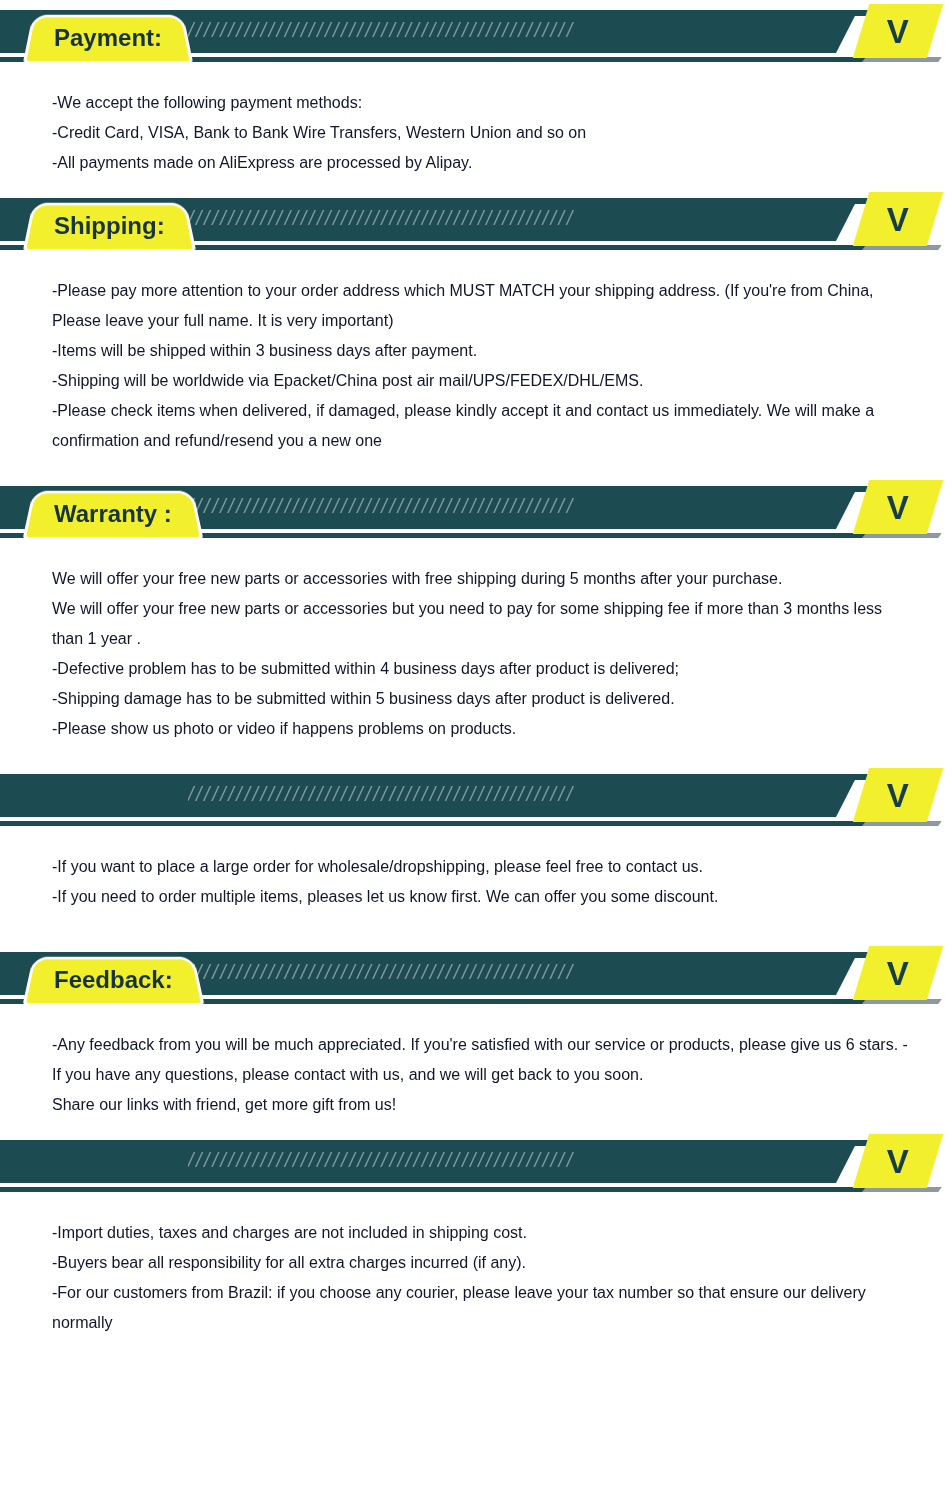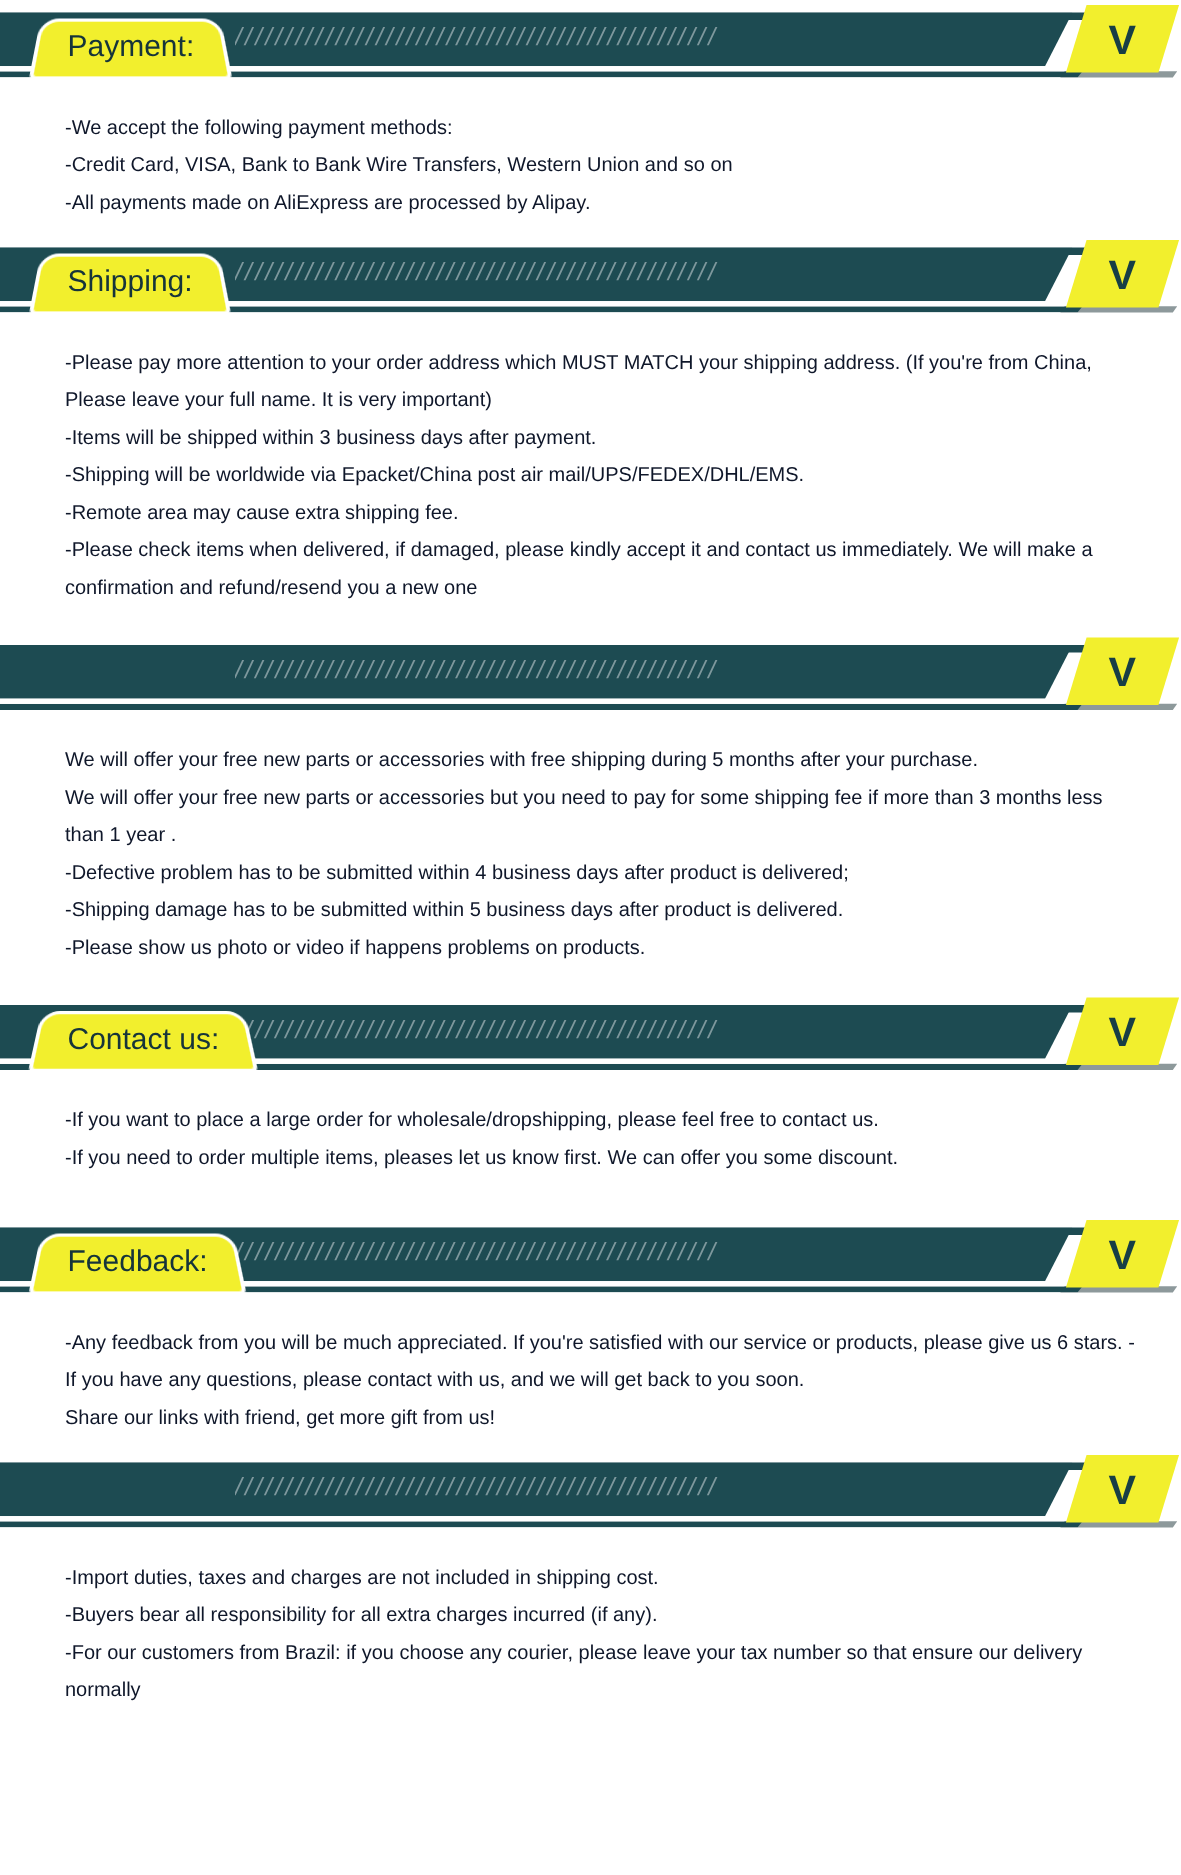--- a/index.html
+++ b/index.html
@@ -45,21 +45,21 @@
     position:absolute; left:28px; top:3px; height:50px; z-index:4;
     display:flex; align-items:center; padding:0 26px;
   }
   .hdr-label-bg {
     position:absolute; inset:0; box-sizing:border-box;
     background:#f2ef2d; border:3px solid #ffffff;
     border-radius:16px 16px 5px 5px;
     transform:perspective(55px) rotateX(8deg);
   }
   .hdr-label-text {
-    position:relative; font-size:24px; font-weight:normal; color:#16343a;
+    position:relative; font-size:24px; font-weight:bold; color:#16343a;
     white-space:nowrap;
   }
   .hdr-slashes {
     position:absolute; left:188px; top:9px; z-index:2;
     font-size:20px; font-style:italic; letter-spacing:2.5px;
     color:#7e989d; white-space:nowrap; max-width:420px; overflow:hidden;
   }
 
   
   .body-block { padding:26px 31px 0 52px; }
@@ -106,34 +106,37 @@
       </div>
       <div class="hdr-label">
         <div class="hdr-label-bg"></div>
         <span class="hdr-label-text">Shipping:</span>
       </div>
     </div>
     <div class="body-block">
       <p>-Please pay more attention to your order address which MUST MATCH your shipping address. (If you're from China, Please leave your full name. It is very important)</p>
       <p>-Items will be shipped within 3 business days after payment.</p>
       <p>-Shipping will be worldwide via Epacket/China post air mail/UPS/FEDEX/DHL/EMS.</p>
-      <p>-Remote area may cause extra shipping fee.</p>
       <p>-Please check items when delivered, if damaged, please kindly accept it and contact us immediately.  We will make a confirmation and refund/resend you a new one</p>
     </div>
   </section>
 
   <section class="sec m30">
     <div class="hdr">
       <div class="hdr-topstrip"></div>
       <div class="hdr-bar"></div>
       <div class="hdr-slashes">////////////////////////////////////////////////</div>
       <div class="hdr-underline"></div>
       <div class="hdr-shadow"></div>
       <div class="hdr-chev">
         <span class="hdr-chev-v">V</span>
+      </div>
+      <div class="hdr-label">
+        <div class="hdr-label-bg"></div>
+        <span class="hdr-label-text">Warranty :</span>
       </div>
     </div>
     <div class="body-block">
       <p>We will offer your free new parts or accessories with free shipping during 5 months after your purchase.</p>
       <p>We will offer your free new parts or accessories but you need to pay for some shipping fee if more than 3 months less than 1 year .</p>
       <p>-Defective problem has to be submitted within 4 business days after product is delivered;</p>
       <p>-Shipping damage has to be submitted within 5 business days after product is delivered.</p>
       <p>-Please show us photo or video if happens problems on products.</p>
     </div>
   </section>
@@ -141,24 +144,20 @@
   <section class="sec m40">
     <div class="hdr">
       <div class="hdr-topstrip"></div>
       <div class="hdr-bar"></div>
       <div class="hdr-slashes">////////////////////////////////////////////////</div>
       <div class="hdr-underline"></div>
       <div class="hdr-shadow"></div>
       <div class="hdr-chev">
         <span class="hdr-chev-v">V</span>
       </div>
-      <div class="hdr-label">
-        <div class="hdr-label-bg"></div>
-        <span class="hdr-label-text">Contact us:</span>
-      </div>
     </div>
     <div class="body-block">
       <p>-If you want to place a large order for wholesale/dropshipping, please feel free to contact us.</p>
       <p>-If you need to order multiple items, pleases let us know first. We can offer you some discount.</p>
     </div>
   </section>
 
   <section class="sec m20">
     <div class="hdr">
       <div class="hdr-topstrip"></div>

